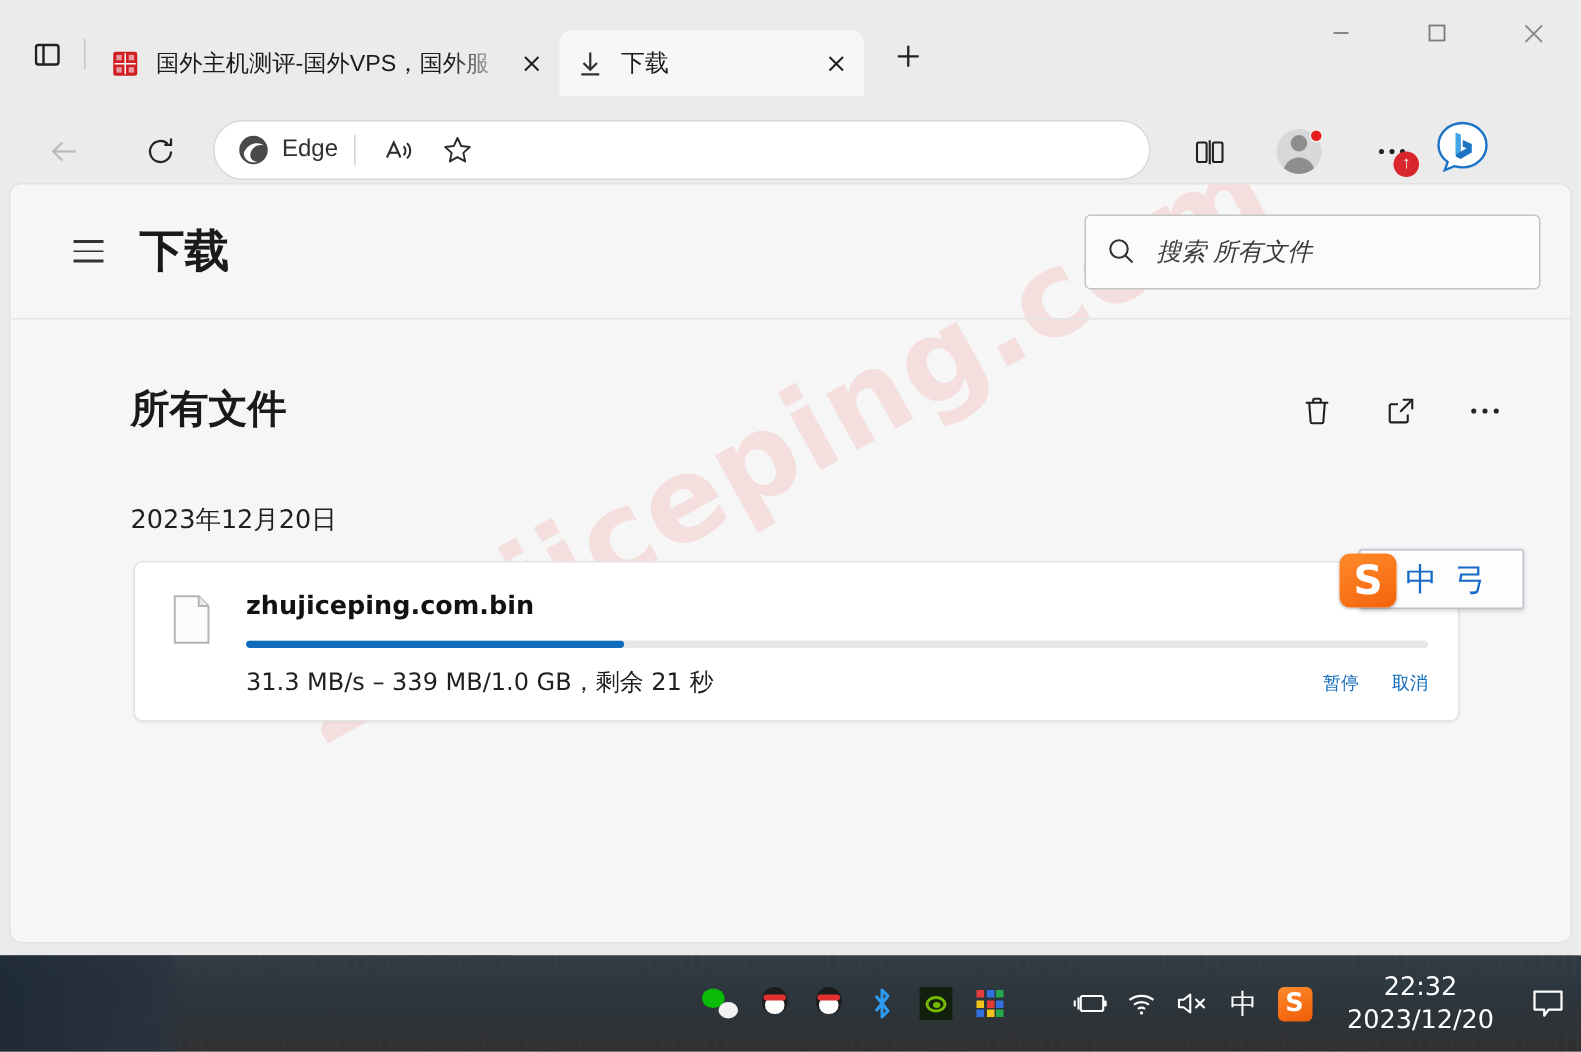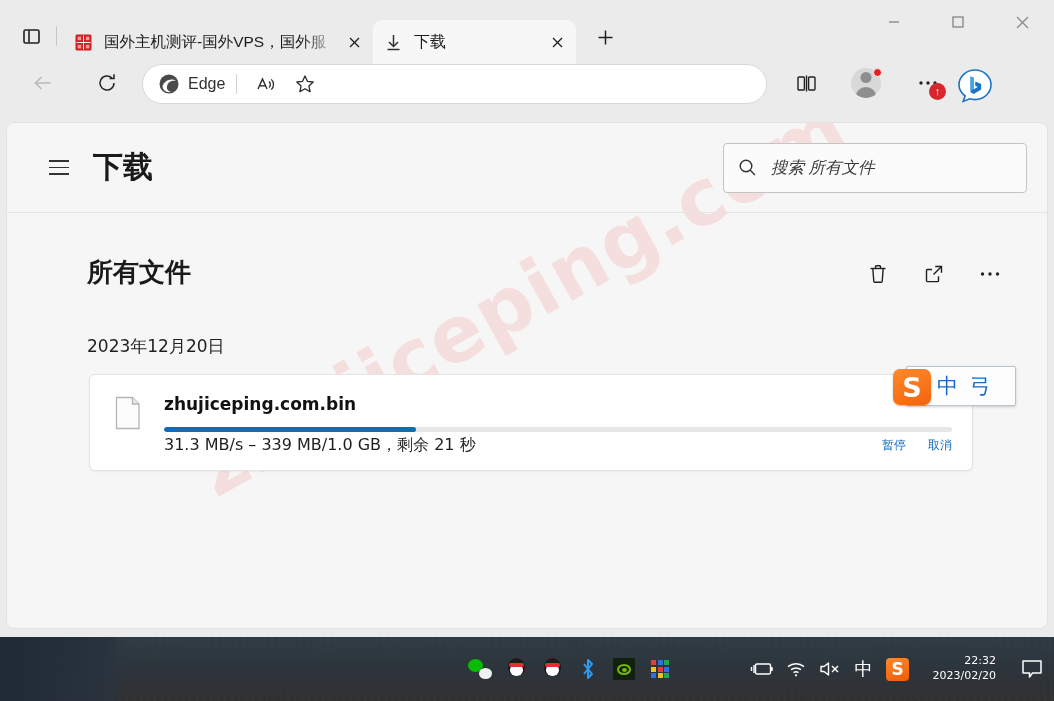--- a/index.html
+++ b/index.html
@@ -126,21 +126,21 @@
   }
   .wc {
     width: 64px; height: 44px;
     display: flex; align-items: center; justify-content: center;
     cursor: pointer;
   }
 
   
   .toolbar {
     height: 56px;
-    display: flex; align-items: flex-start;
+    display: flex; align-items: flex-end;
     padding: 0 0 0 24px;
     gap: 2px;
   }
   .tool-btn {
     width: 38px; height: 38px;
     display: flex; align-items: center; justify-content: center;
     border-radius: 6px; cursor: pointer; flex: none;
     position: relative;
   }
 
@@ -322,21 +322,21 @@
   .progress-track {
     margin-top: 13px;
     height: 5px; border-radius: 3px;
     background: #e6e6e6;
     overflow: hidden;
   }
   .progress-fill {
     height: 100%; background: #0f6cbd; border-radius: 3px;
   }
   .dl-footer {
-    margin-top: 3px;
+    margin-top: 13px;
     display: flex; align-items: center;
   }
   .dl-status {
     font-size: 16px; color: #1f1f1f;
     font-family: "DejaVu Sans", sans-serif;
   }
   .dl-links { margin-left: auto; display: flex; gap: 22px; }
   .dl-link {
     font-size: 12px; color: #0f6cbd; cursor: pointer;
     font-family: "DejaVu Sans", sans-serif;
@@ -394,22 +394,22 @@
     display: flex; align-items: center; justify-content: center;
     cursor: pointer;
     font-size: 18px; color: #fff;
   }
   .app-icon {
     width: 36px; height: 100%;
     display: flex; align-items: center; justify-content: center;
     cursor: pointer;
   }
   .clock {
-    color: #fff; font-size: 11px; line-height: 1.32;
-    text-align: right;
+    color: #fff; font-size: 17px; line-height: 1.32;
+    text-align: center;
     padding: 0 14px 0 18px;
     cursor: pointer;
     font-family: "DejaVu Sans", sans-serif;
   }
   .notif {
     width: 44px; height: 100%;
     display: flex; align-items: center; justify-content: center;
     cursor: pointer;
   }
 
@@ -802,21 +802,21 @@
     </div>
 
     <div class="tray-icon">中</div>
 
     <div class="tray-icon">
       <span class="sogou-tray">S</span>
     </div>
 
     <div class="clock">
       <div>22:32</div>
-      <div>2023/02/20</div>
+      <div>2023/12/20</div>
     </div>
 
     <div class="notif">
       <svg width="26" height="24" viewBox="0 0 26 24">
         <path d="M4 4 H22 V16 H13.5 L10.5 20 V16 H4 z" fill="none" stroke="#fff" stroke-width="1.5" stroke-linejoin="round"></path>
       </svg>
     </div>
   </div>
 </div>
 

